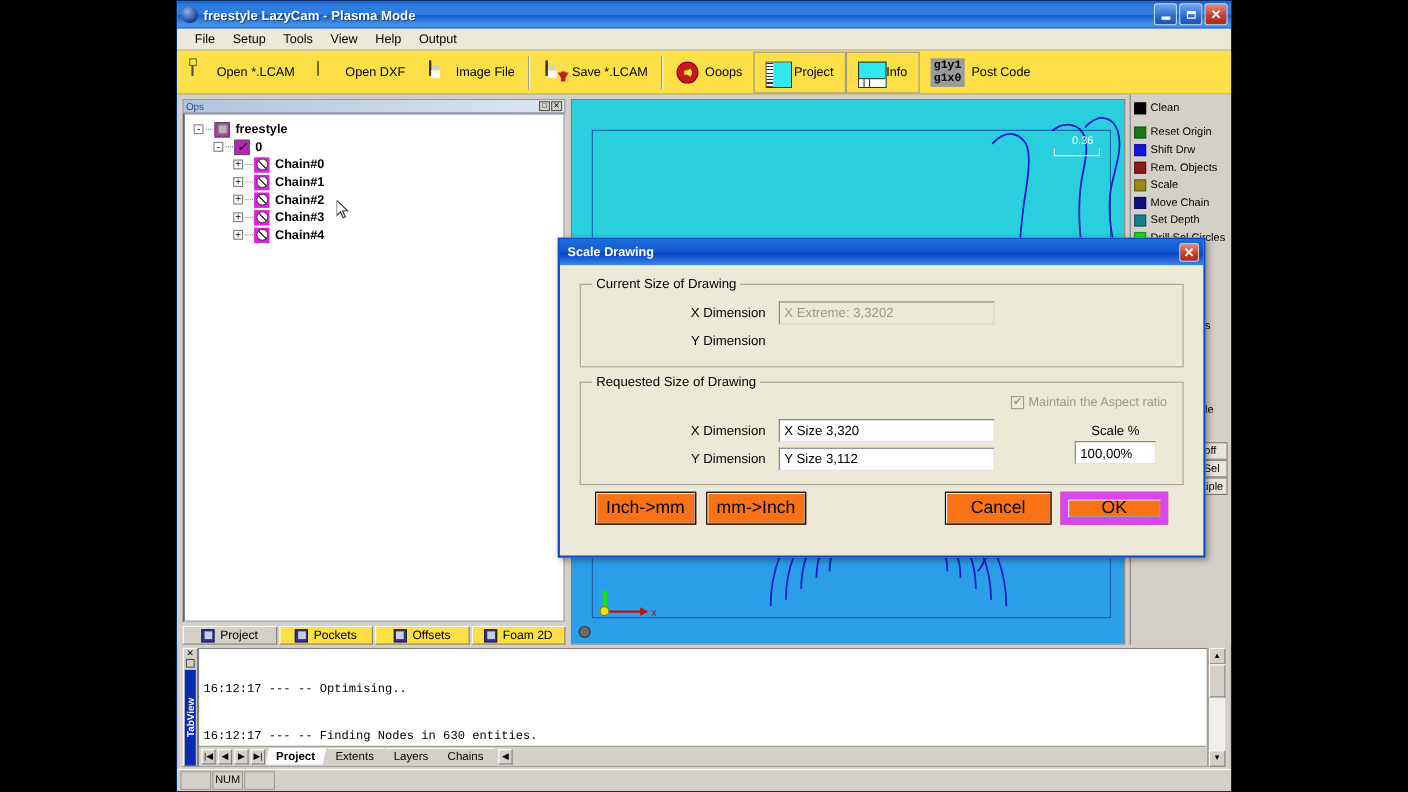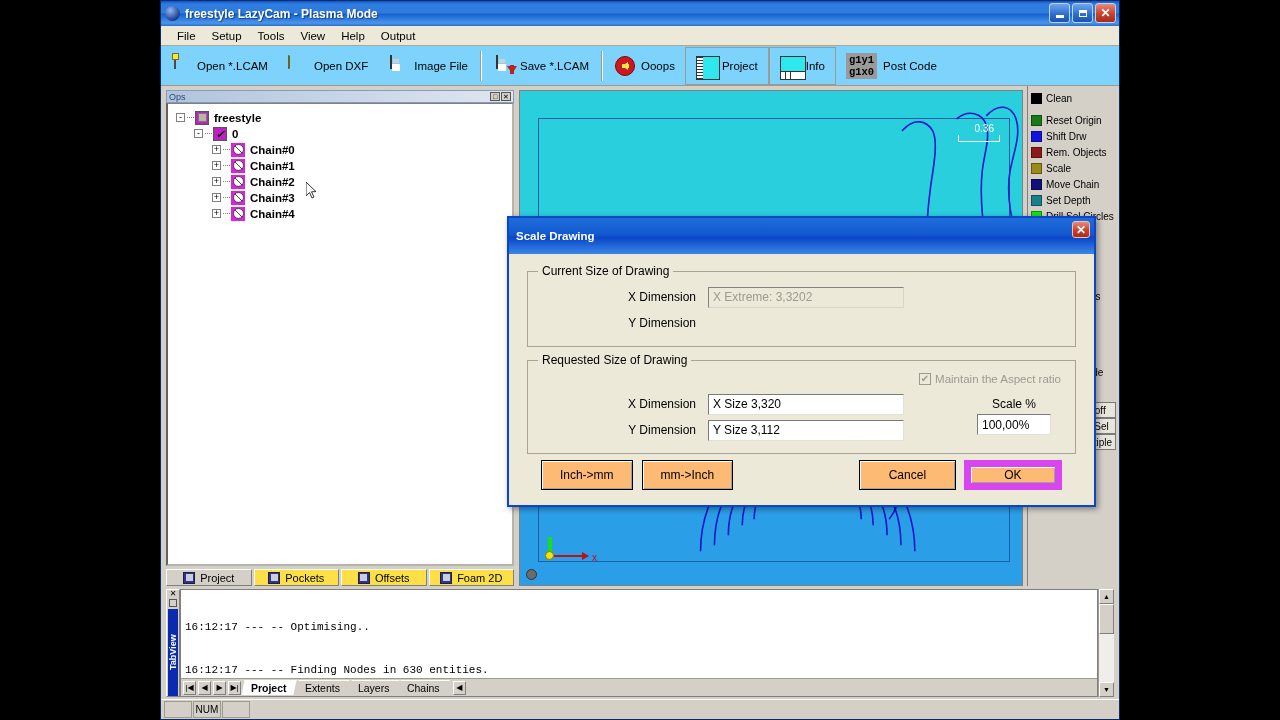--- a/index.html
+++ b/index.html
@@ -56,21 +56,21 @@
   #menubar {
     height: 20px; background: #ece9d8;
     border-bottom: 1px solid #aca899;
     display: flex; align-items: center; padding-left: 8px;
     font-size: 11.5px; color: #000;
   }
   .menu-item { padding: 2px 8px; white-space: nowrap; }
 
   
   #toolbar {
-    height: 40px; background: #7dd3fc;
+    height: 40px; background: #fde047;
     border-bottom: 1px solid #9d9a8e;
     display: flex; align-items: center;
     font-size: 11.5px; color: #000;
   }
   .tb-btn {
     display: flex; align-items: center; gap: 6px;
     padding: 2px 10px; height: 34px; white-space: nowrap;
   }
   .tb-sep { width: 2px; height: 30px; border-left: 1px solid #9d9a8e; border-right: 1px solid #fff; margin: 0 2px; }
   .tb-group { border: 1px solid #9d9a8e; border-right-color:#9d9a8e; height: 38px; display: flex; align-items: center; }
@@ -203,21 +203,21 @@
   .status-cell{ width:28px; height:17px; border:1px solid #9d9a8e; margin-left:1px;
      display:flex;align-items:center;justify-content:center; font-size:10px;}
 
   
   #dialog{
     position:absolute; left:346px; top:215px; width:589px; height:291px;
     background:#ece9d8; border:2px solid #0a46c8; box-shadow:2px 2px 6px rgba(0,0,0,.4);
     z-index: 50;
   }
   #dlg-title{
-    height:36px; background:linear-gradient(to bottom,#1e6ddb 0%,#1359cf 45%,#0a46c8 55%,#3b87e8 100%);
+    height:23px; background:linear-gradient(to bottom,#1e6ddb 0%,#1359cf 45%,#0a46c8 55%,#3b87e8 100%);
     display:flex; align-items:center; padding-left:7px; color:#fff; font-size:11.5px; font-weight:bold;
   }
   #dlg-close{
     position:absolute; right:4px; top:3px; width:18px;height:17px; border-radius:3px;
     border:1px solid #f0c0b4; background:linear-gradient(to bottom,#e88a7b,#c9412c 55%,#a82c1a);
     color:#fff; font-size:12px; font-weight:bold; display:flex; align-items:center; justify-content:center;
   }
   #dlg-body{ padding:10px 18px; font-size:12px; color:#000; position:relative;}
   fieldset.grp{
     border:1px solid #a9a396; border-top-color:#a9a396; margin:0 0 6px 0; padding:6px 10px 10px;
@@ -235,23 +235,23 @@
     border-right-color:#e3e0d8; border-bottom-color:#e3e0d8; }
   .finput.small{ width:74px; }
   #aspect-row{ position:absolute; right:14px; top:6px; display:flex; align-items:center; gap:4px;
      color:#9d9a90; font-size:11.5px; }
   .chk-box{ width:12px;height:12px;border:1px solid #9d9a90;background:#ece9d8; color:#9d9a90;
      font-size:10px; line-height:10px; text-align:center;}
   #scale-col{ position:absolute; right:24px; top:30px; text-align:center; }
   #scale-label{ font-size:12px; margin-bottom:3px; }
   #dlg-buttons{ display:flex; align-items:center; margin-top:6px; padding:0 14px; }
   .dbtn{
-    height:30px; background:#fdba74; border:1px solid #000;
+    height:30px; background:#f97316; border:1px solid #000;
     box-shadow: inset 1px 1px 0 #fff, inset -1px -1px 0 #a0a0a0;
-    display:flex; align-items:center; justify-content:center; font-size:12px; color:#000;
+    display:flex; align-items:center; justify-content:center; font-size:16px; color:#000;
   }
   .dbtn.default{ border:7px solid #d946ef; }
 </style>
 </head>
 <body>
 
 <div id="app">
 
   <div id="titlebar">
     <div class="app-icon"></div>

